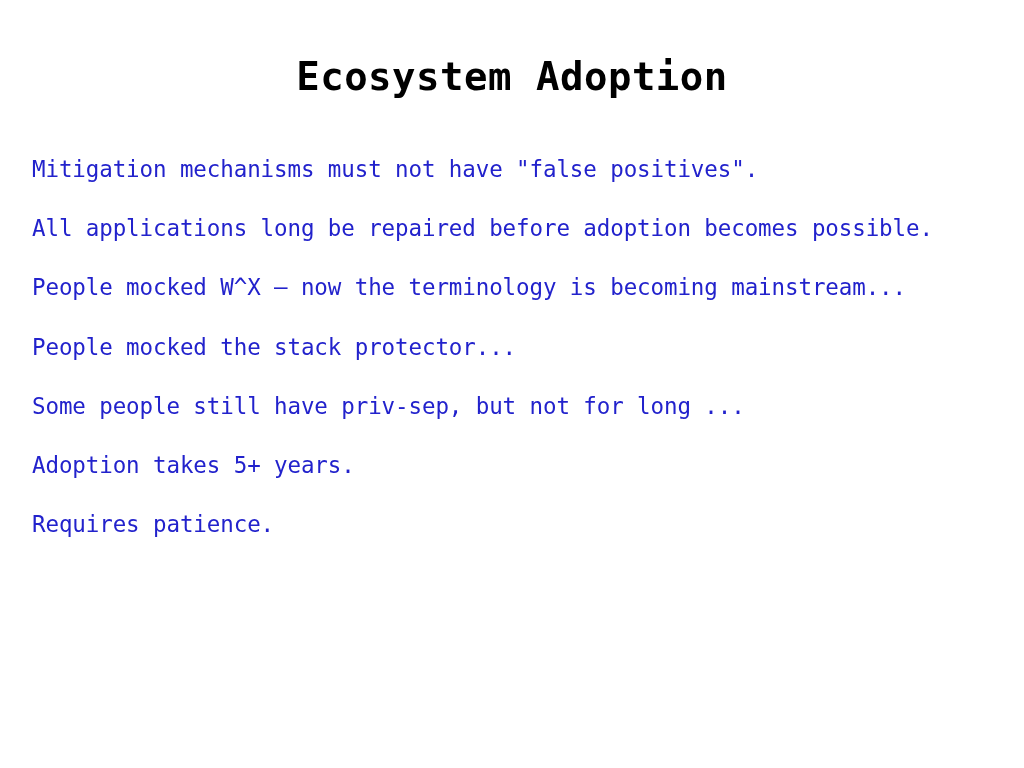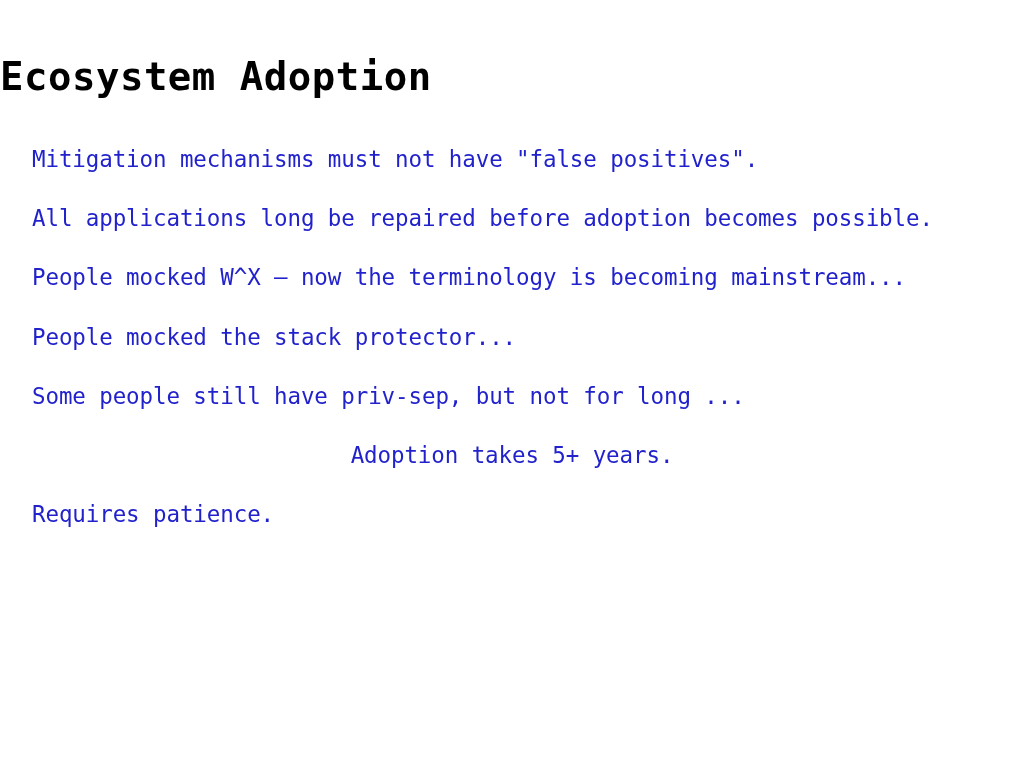--- a/index.html
+++ b/index.html
@@ -20,31 +20,32 @@
     width: 1024px;
     height: 768px;
     background: #ffffff;
   }
 
   #slide-title {
     position: absolute;
     top: 28px;
     left: 0;
     width: 1024px;
+    text-align: center;
     font-family: "DejaVu Sans Mono", monospace;
     font-size: 39px;
     line-height: 46px;
     letter-spacing: 0.5px;
     color: #000000;
     white-space: nowrap;
   }
 
   #body-list {
     position: absolute;
-    top: 130px;
+    top: 140px;
     left: 32px;
     width: 960px;
     margin: 0;
     padding: 0;
     list-style: none;
   }
 
   .body-line {
     font-family: "DejaVu Sans Mono", monospace;
     font-size: 22.5px;
@@ -60,17 +61,17 @@
 <div id="slide" style="background: rgb(255, 255, 255);">
 
   <h1 id="slide-title" style="color: rgb(0, 0, 0);">Ecosystem Adoption</h1>
 
   <ul id="body-list">
     <li class="body-line" style="color: rgb(34, 34, 204);">Mitigation mechanisms must not have "false positives".</li>
     <li class="body-line" style="color: rgb(34, 34, 204);">All applications long be repaired before adoption becomes possible.</li>
     <li class="body-line" style="color: rgb(34, 34, 204);">People mocked W^X — now the terminology is becoming mainstream...</li>
     <li class="body-line" style="color: rgb(34, 34, 204);">People mocked the stack protector...</li>
     <li class="body-line" style="color: rgb(34, 34, 204);">Some people still have priv-sep, but not for long ...</li>
-    <li class="body-line" style="color: rgb(34, 34, 204); text-align: center;">Adoption takes 5+ years.</li>
+    <li class="body-line" style="color: rgb(34, 34, 204);">Adoption takes 5+ years.</li>
     <li class="body-line" style="color: rgb(34, 34, 204);">Requires patience.</li>
   </ul>
 
 </div>
 
 </body></html>

